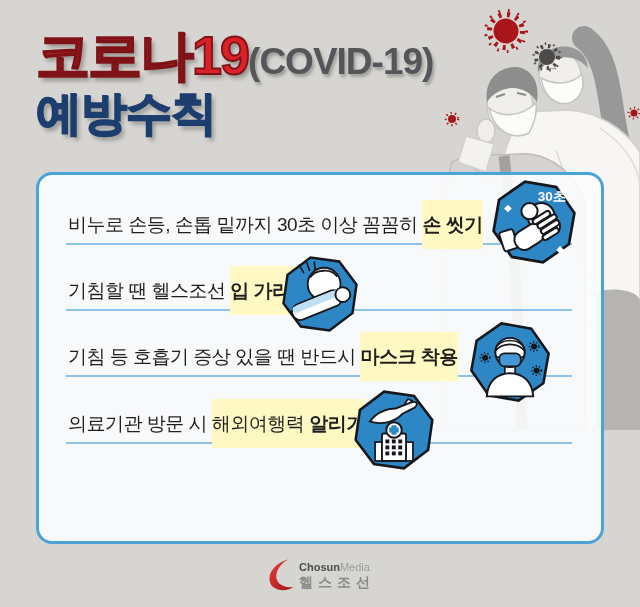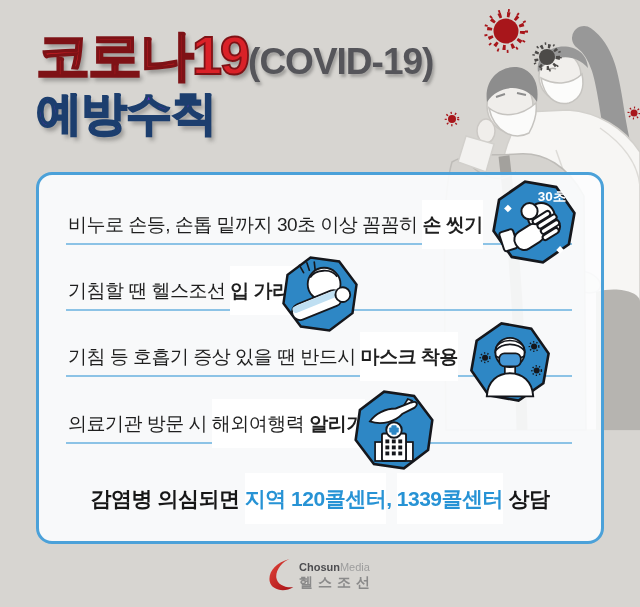--- a/index.html
+++ b/index.html
@@ -31,21 +31,21 @@
     position:absolute;left:36px;top:172px;width:568px;height:372px;z-index:2;
     background:rgba(252,253,254,.9);
     border:3px solid #4ba1d9;border-radius:16px;box-sizing:border-box;
   }
   .rule{position:absolute;left:27px;width:506px;z-index:1;}
   .rule .txt{
     font-size:19px;color:#1f1f1f;margin:0 0 5px 2px;line-height:27px;
     letter-spacing:-0.5px;white-space:nowrap;
   }
   .rule .underline{height:1.5px;background:#8cc3e6;}
-  .hl{background:#ffffff;padding:14px 0;}
+  .hl{background:#fef9c3;padding:14px 0;}
   .em{font-weight:800;}
   .r1{top:36px;} .r2{top:102px;} .r3{top:168px;} .r4{top:235px;}
   .icon{position:absolute;z-index:2;}
   .panel-footer{
     position:absolute;left:0;right:0;top:310px;z-index:1;text-align:center;
     font-size:21px;font-weight:800;color:#161616;letter-spacing:-0.5px;white-space:nowrap;
   }
   .call{color:#2793d5;}
   
   .logo{
@@ -222,23 +222,20 @@
             <rect x="55" y="75" width="4.5" height="4.5"></rect>
         </g>
         <circle cx="50" cy="50" r="9" fill="#fff" stroke="#15171c" stroke-width="2.2"></circle>
         <g fill="#2e87c5">
           <rect x="47" y="44.5" width="6" height="11" rx="1"></rect>
           <rect x="44.5" y="47" width="11" height="6" rx="1"></rect>
         </g>
       </g>
     </svg>
 
-    <div class="panel-footer">
-      <span>감염병 의심되면 </span><span class="hl call">지역 120콜센터</span><span class="call">, </span><span class="hl call">1339콜센터</span><span> 상담</span>
-    </div>
   </section>
 
   <footer class="logo">
     <svg width="34" height="36" viewBox="0 0 36 38">
       <defs>
         <linearGradient id="lg" x1="0" y1="0" x2="1" y2="1">
           <stop offset="0" stop-color="#e2453a"></stop>
           <stop offset="1" stop-color="#a60f14"></stop>
         </linearGradient>
       </defs>

